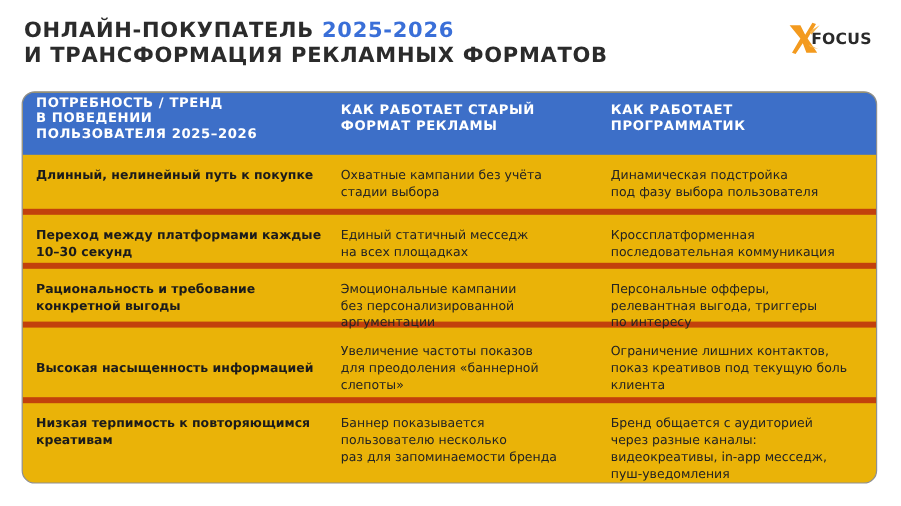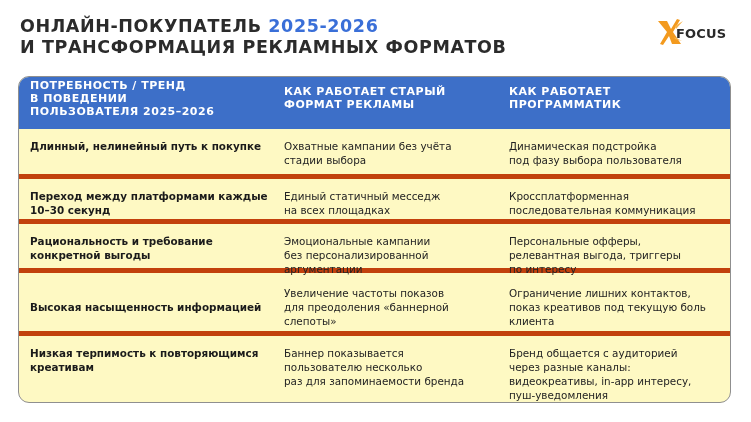--- a/index.html
+++ b/index.html
@@ -18,21 +18,21 @@
     position: absolute; left: 655px; top: 17px; width: 82px; height: 30px;
     display: flex; align-items: center;
   }
   .logo svg { width: 30px; height: 30px; }
   .logo .logo-text {
     font-family: "DejaVu Sans", sans-serif; font-weight: bold;
     font-size: 13px; letter-spacing: 0.2px; color: #2a2a2a; margin-left: -9px; margin-top: 3px;
   }
   .table {
     position: absolute; left: 18px; top: 76px; width: 713px; height: 327px;
-    border: 1px solid #8f8f8f; border-radius: 11px; overflow: hidden; background: #fef9c3;
+    border: 1px solid #8f8f8f; border-radius: 11px; overflow: hidden; background: #eab308;
     box-sizing: border-box;
   }
   .thead {
     height: 52px; background: #3d6fc8; display: flex; color: #ffffff;
   }
   .th {
     font-family: "DejaVu Sans", sans-serif; font-weight: bold; font-size: 11px; line-height: 13px;
     text-transform: uppercase; letter-spacing: 0.5px; padding-top: 8px; box-sizing: border-box;
   }
   .th.c1 { padding-top: 2px; }
@@ -157,18 +157,18 @@
         <div>креативам</div>
       </div>
       <div class="td c2">
         <div>Баннер показывается</div>
         <div>пользователю несколько</div>
         <div>раз для запоминаемости бренда</div>
       </div>
       <div class="td c3">
         <div>Бренд общается с аудиторией</div>
         <div>через разные каналы:</div>
-        <div>видеокреативы, in-app интересу,</div>
+        <div>видеокреативы, in-app месседж,</div>
         <div>пуш-уведомления</div>
       </div>
     </div>
   </div>
 </div>
 
 </body></html>

